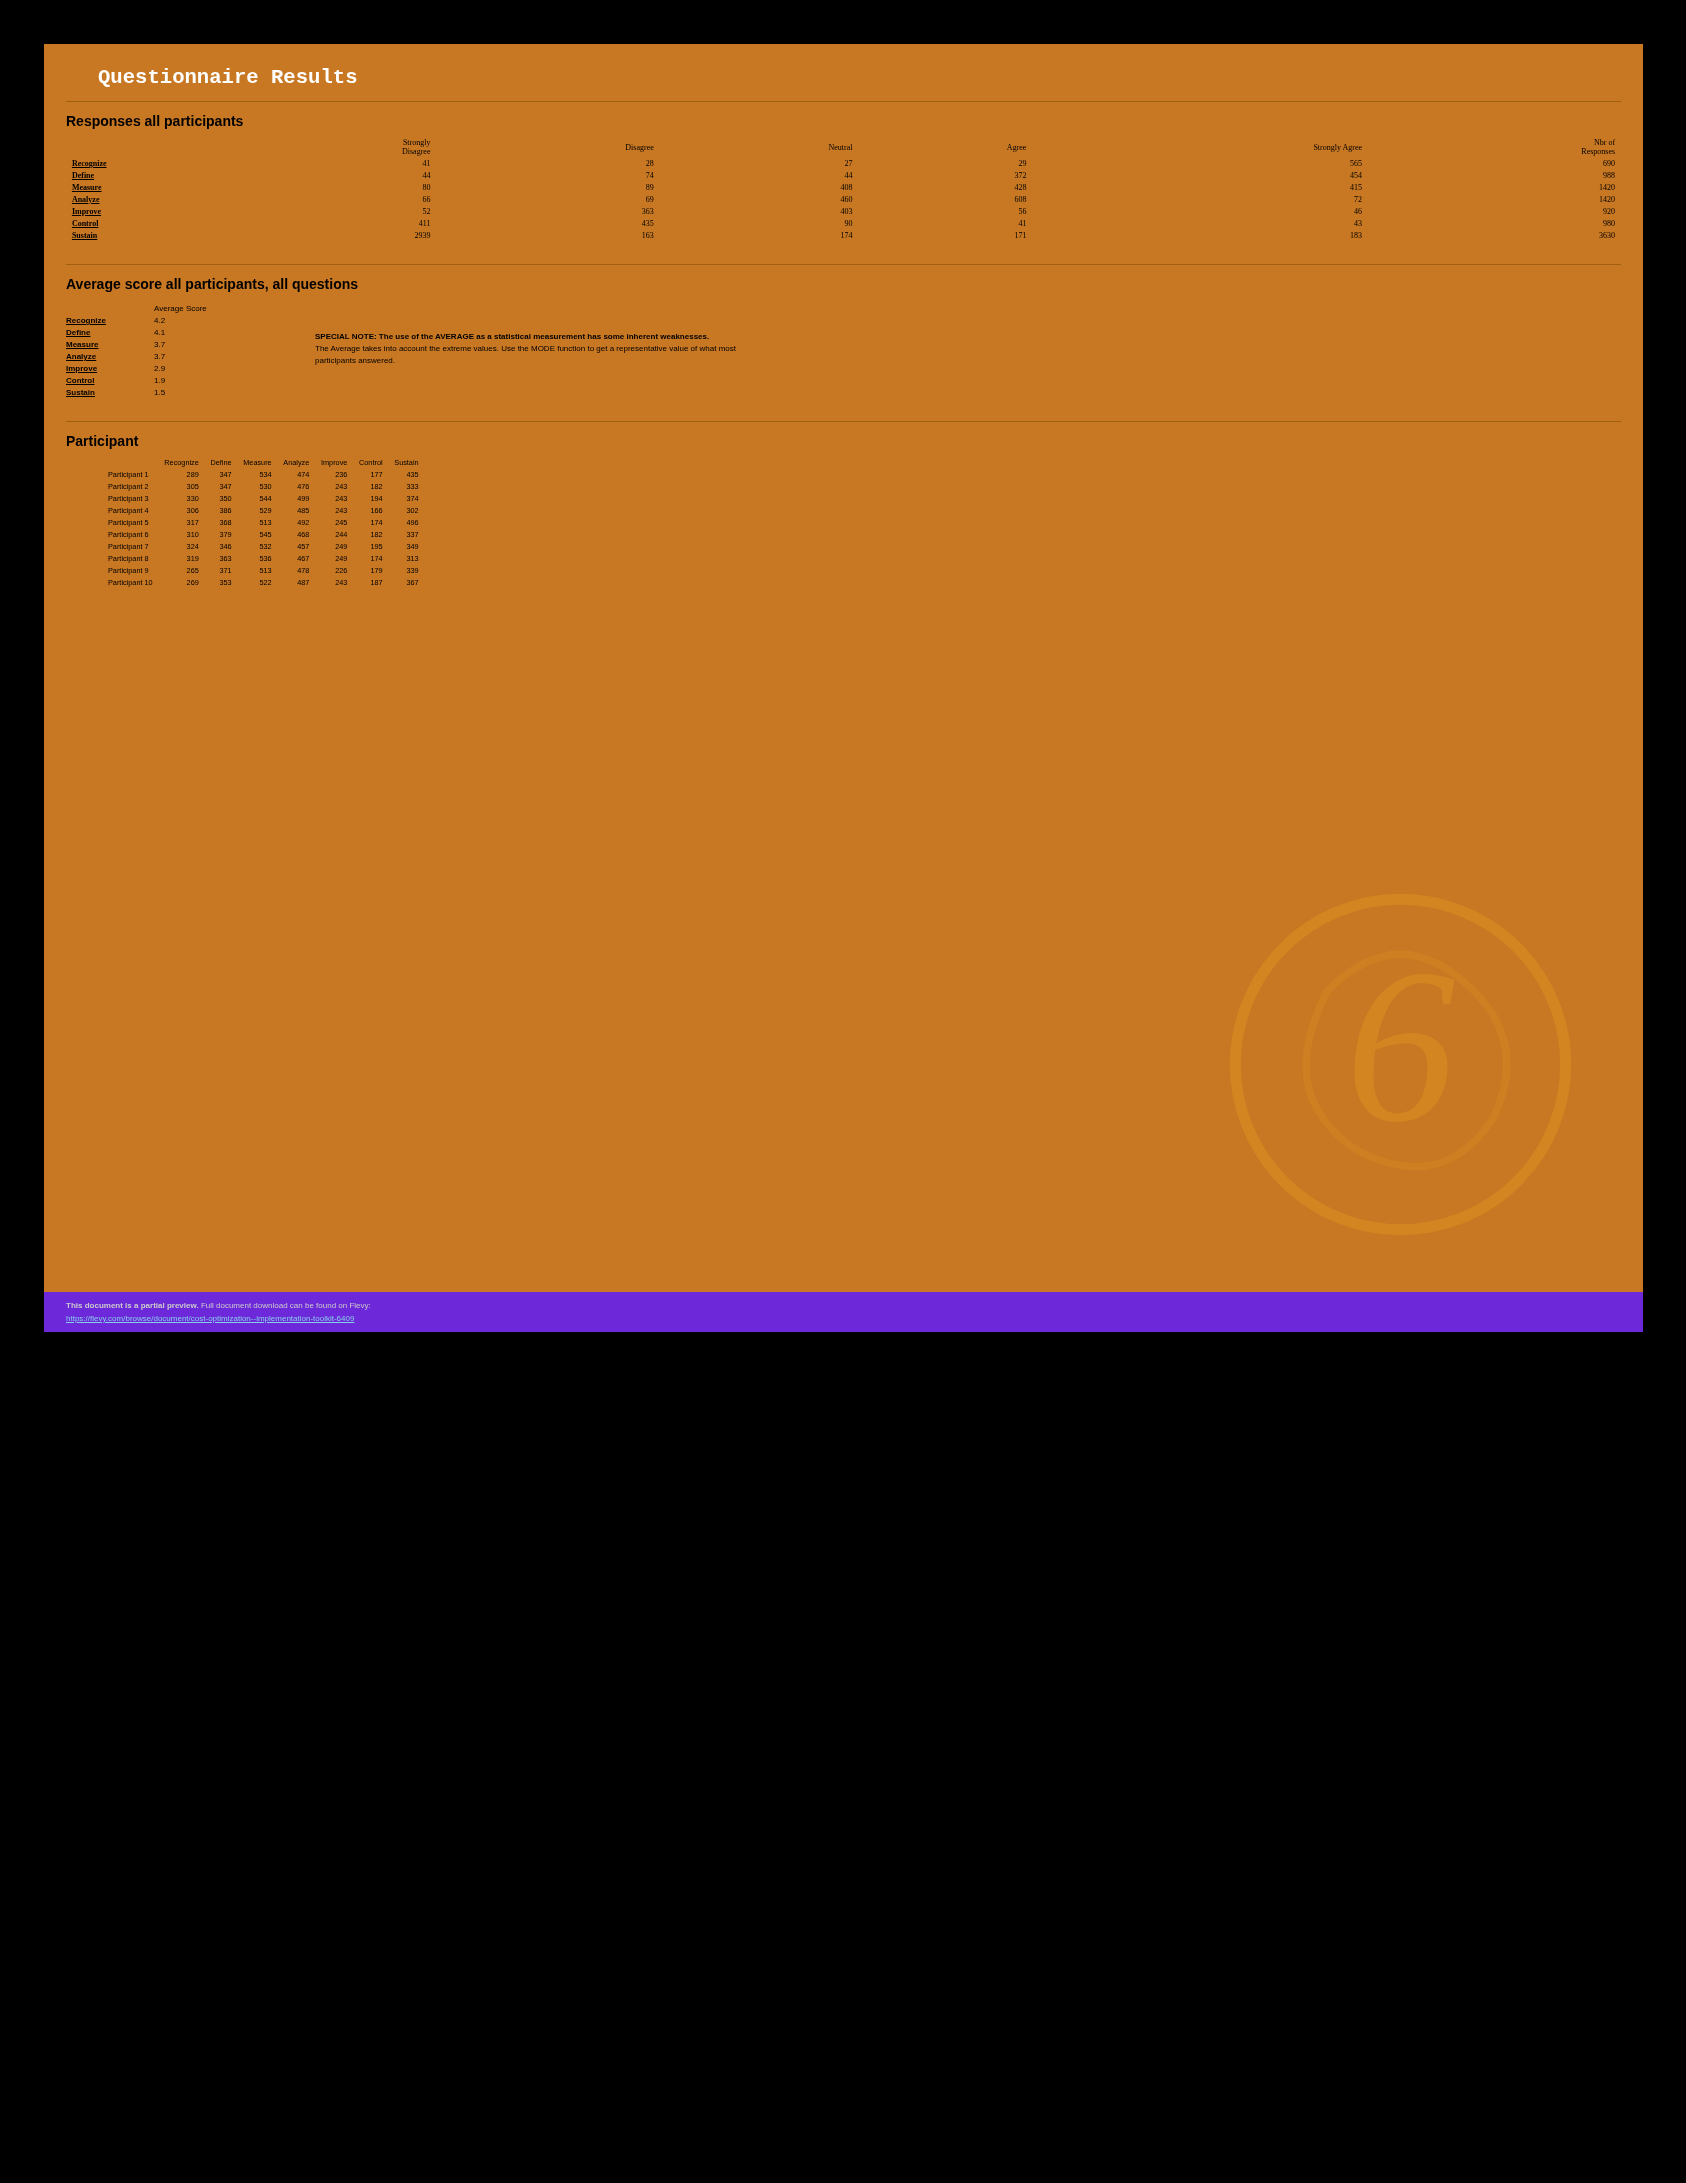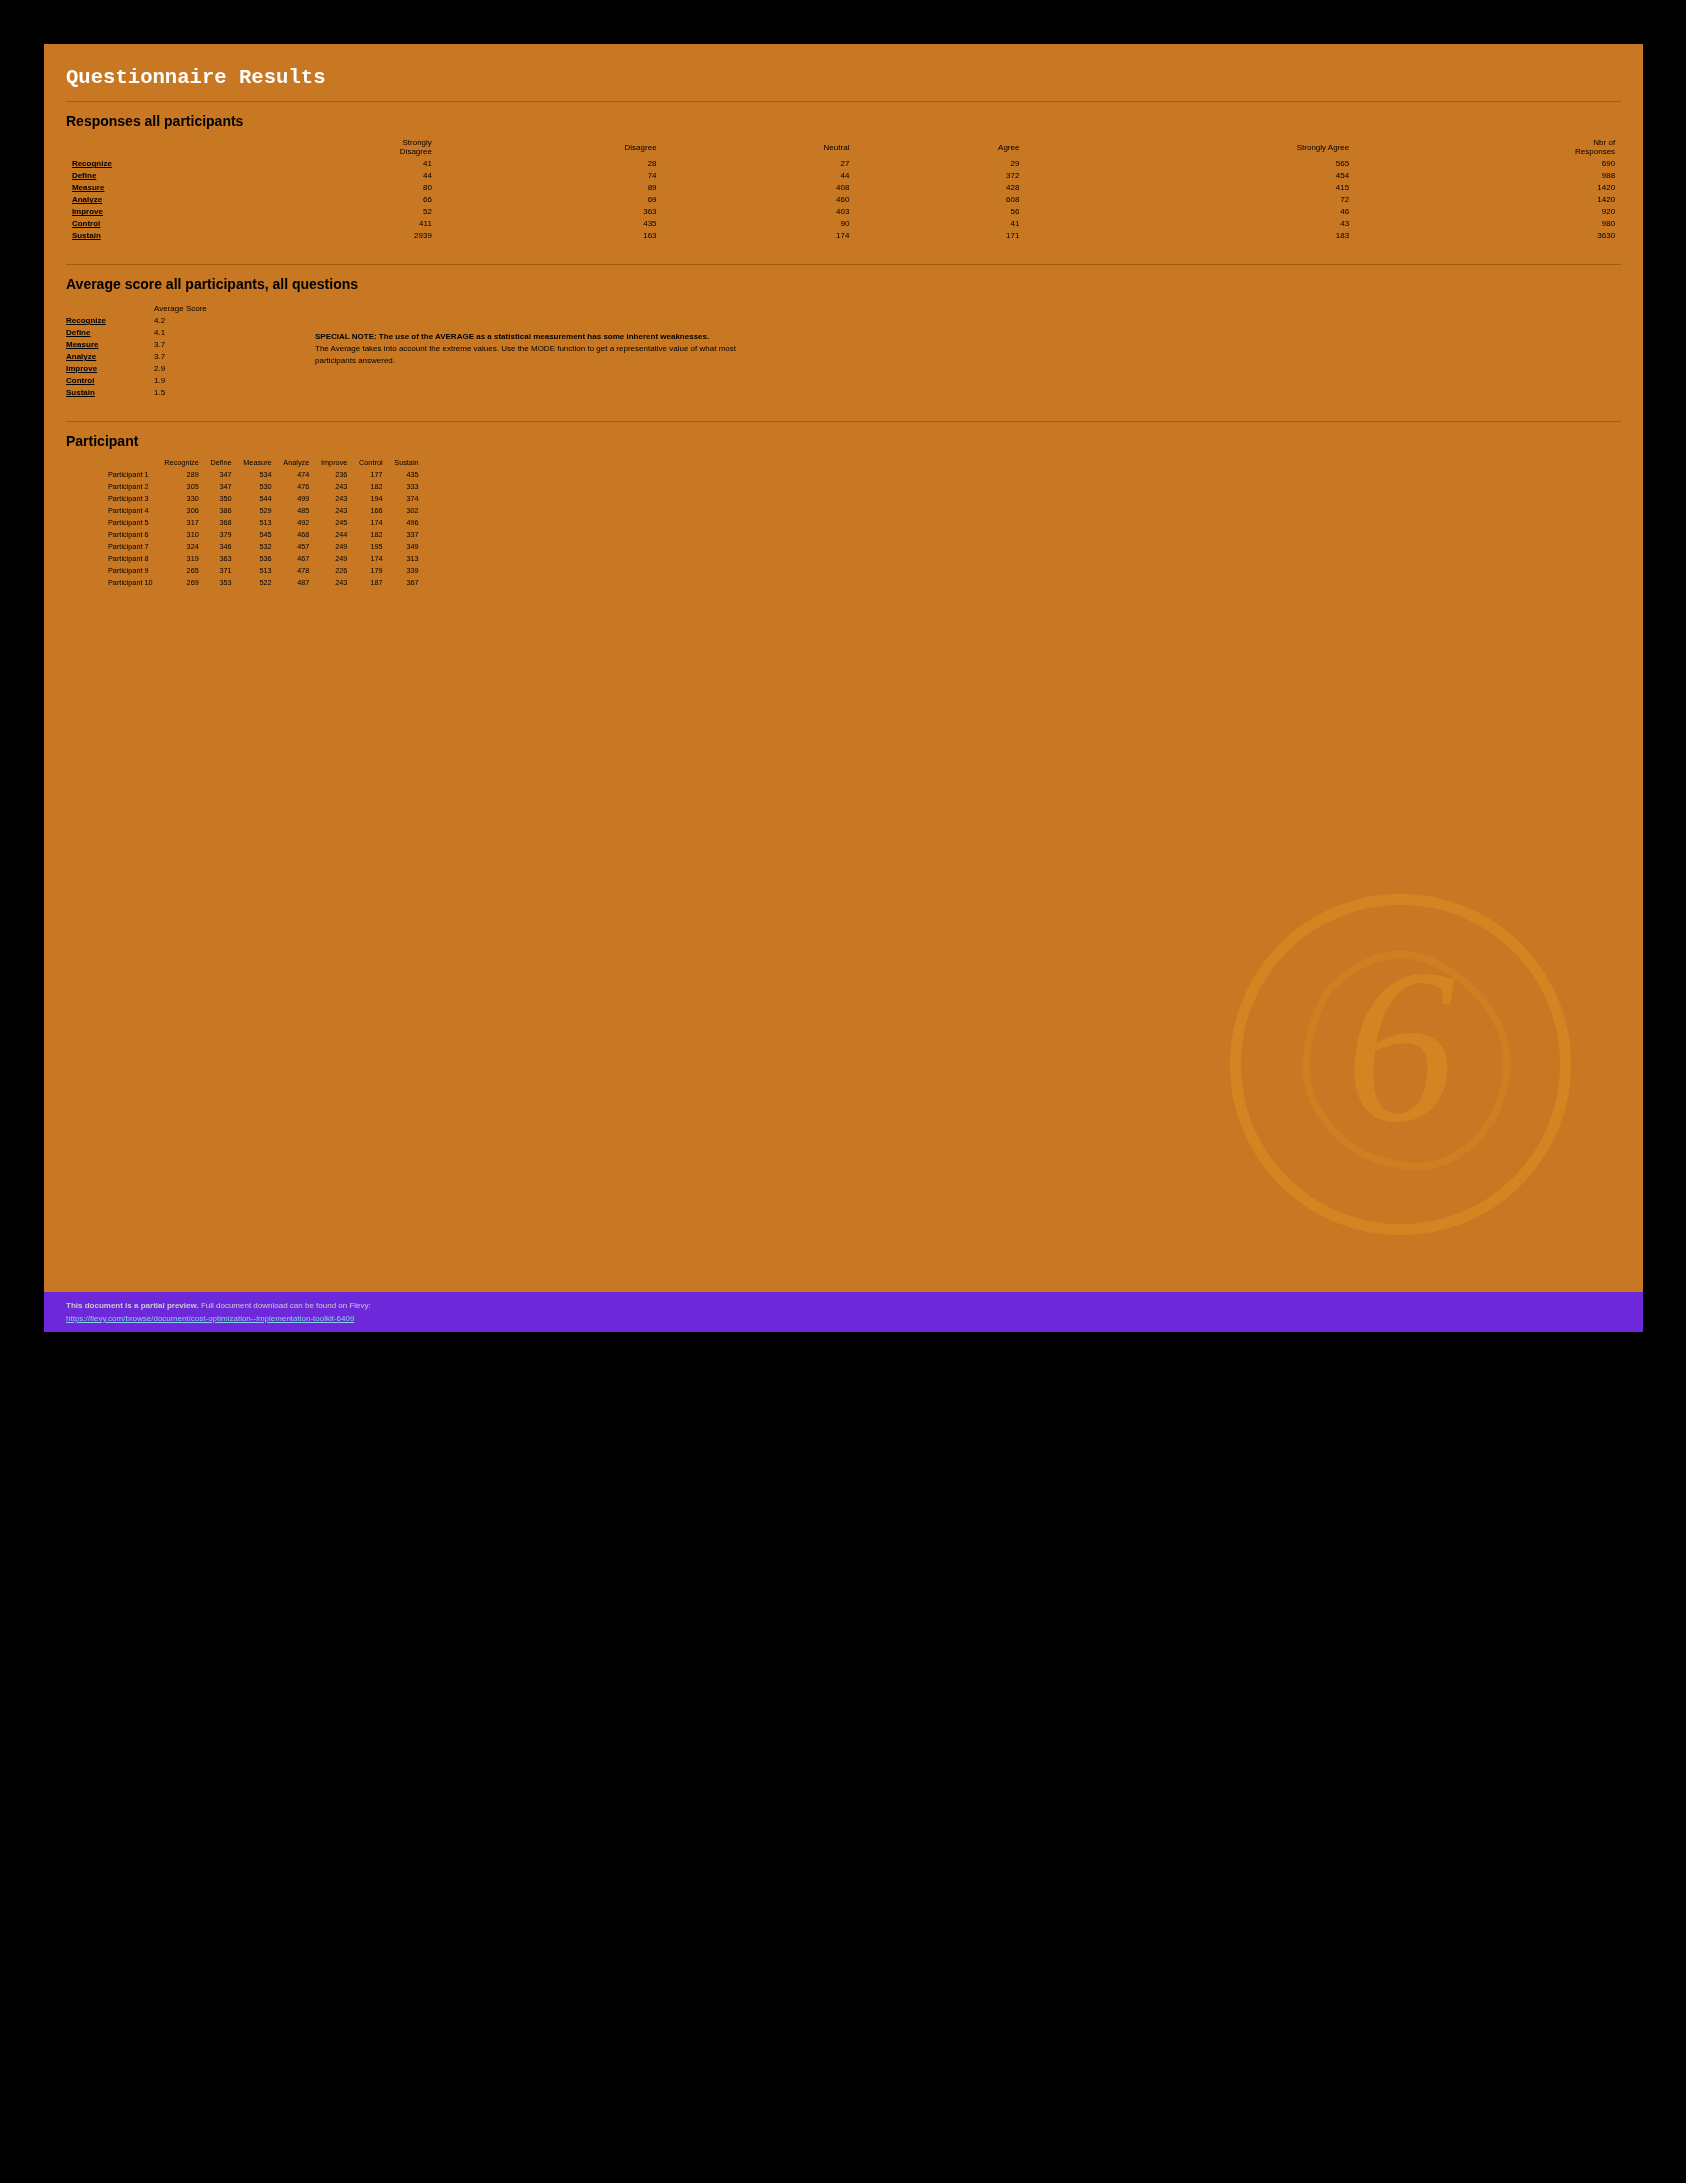--- a/index.html
+++ b/index.html
@@ -26,20 +26,21 @@
       overflow: hidden;
       min-height: 1248px;
     }
 
     .page-title {
       font-size: 20.6px;
       font-weight: bold;
       color: #fff;
       font-family: 'Courier New', monospace;
       margin-bottom: 11.7px;
+      margin-left: 32px;
     }
 
     .disclaimer {
       font-size: 9.5px;
       font-style: italic;
       font-weight: bold;
       color: #5a1a00;
       max-width: 250px;
       line-height: 1.5;
       margin-bottom: 20.6px;
@@ -51,20 +52,21 @@
       color: #000;
       margin-bottom: 7.3px;
     }
 
     
     .responses-table {
       width: 100%;
       border-collapse: collapse;
       margin-bottom: 22px;
       font-size: 8px;
+      font-family: Liberation Serif, serif;
     }
 
     .responses-table th {
       color: #000;
       font-weight: normal;
       font-size: 8px;
       text-align: right;
       padding: 1.5px 5.9px;
     }
 

